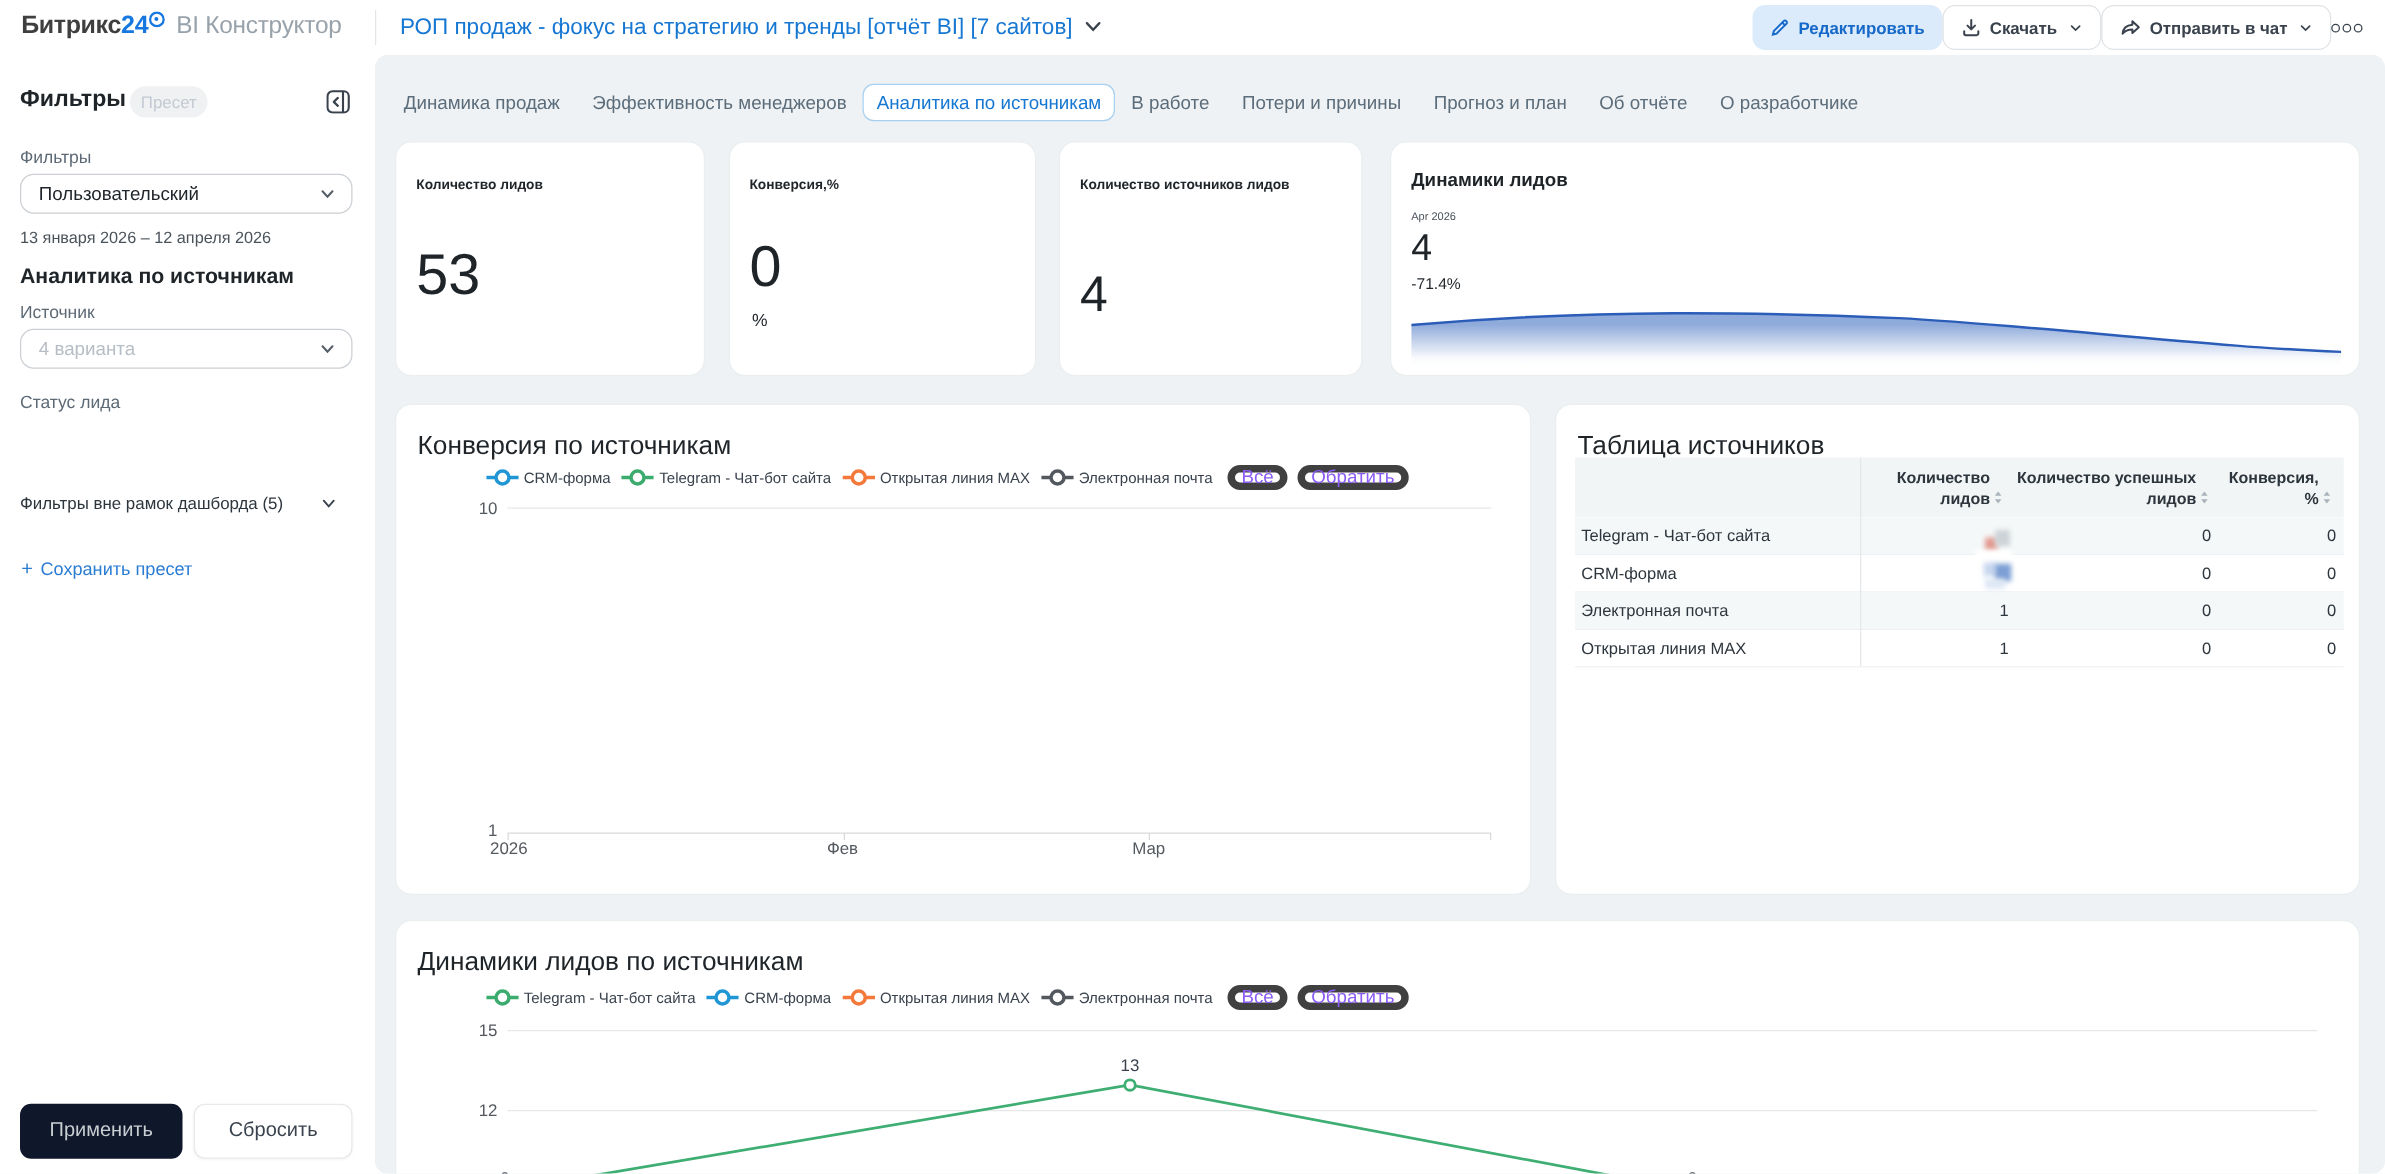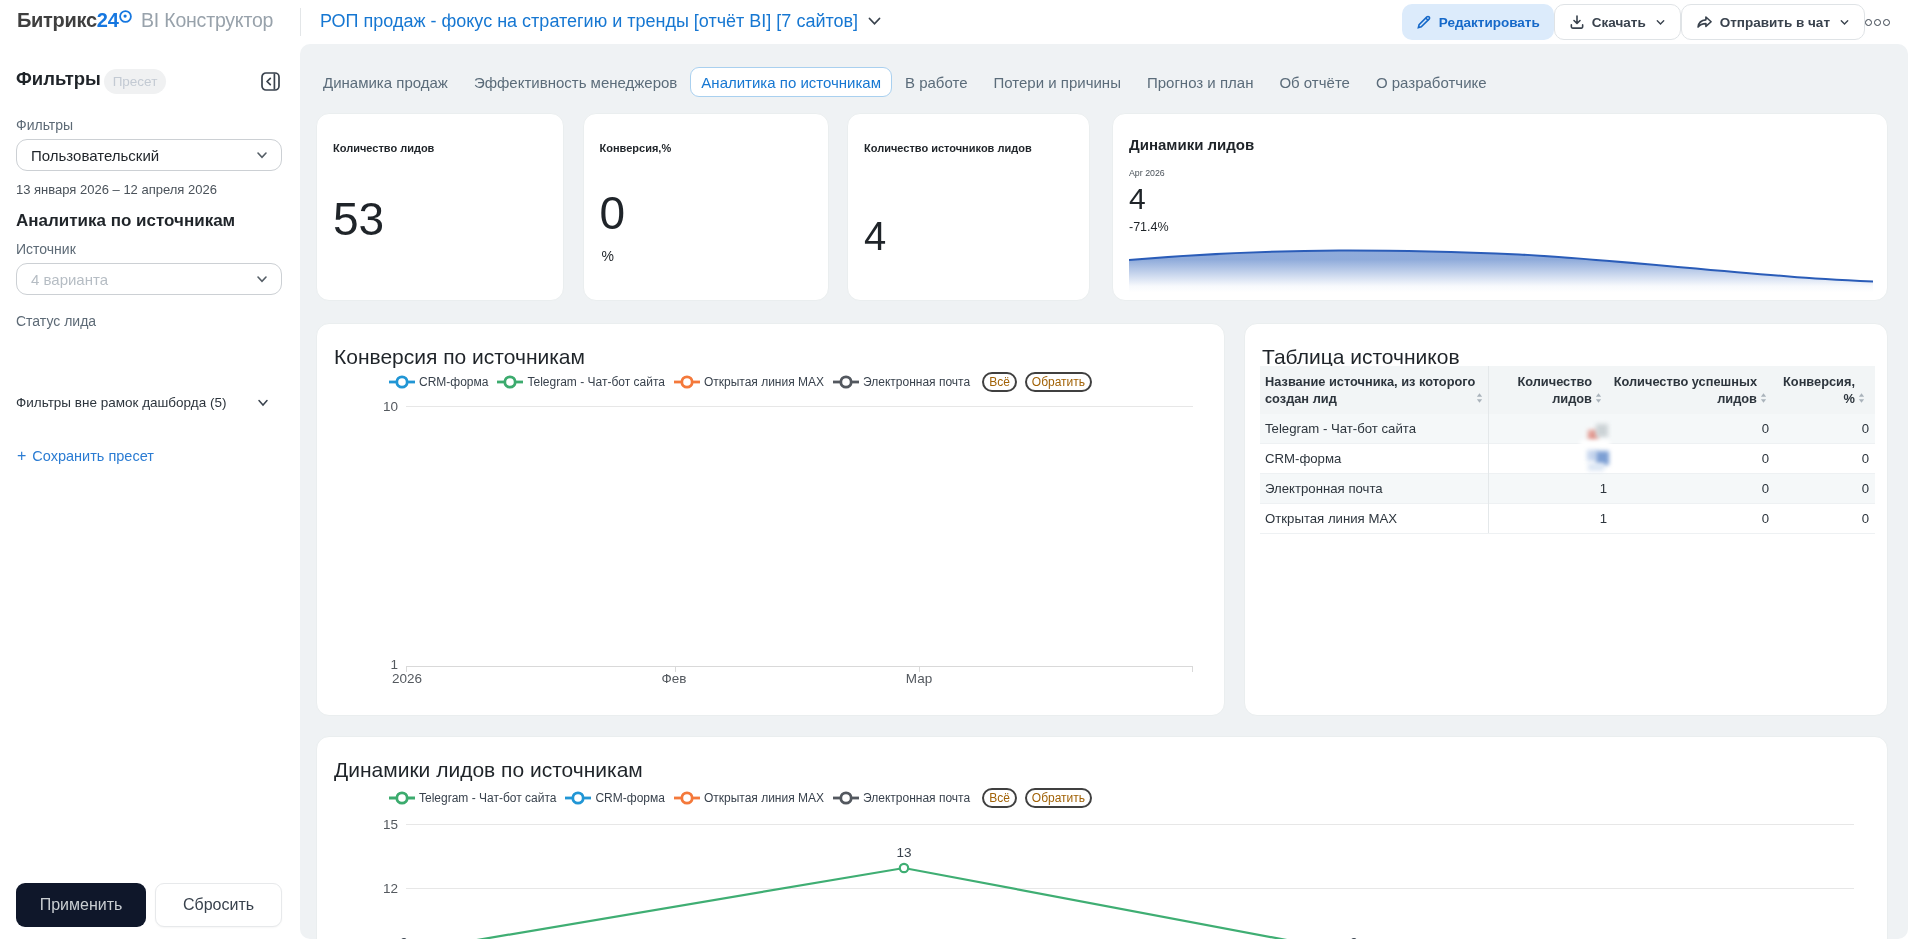--- a/index.html
+++ b/index.html
@@ -59,21 +59,21 @@
 .kpi4 .mon { position:absolute; left:16px; top:54px; font-size:8.8px; color:#4a525a; }
 .kpi4 .v4 { position:absolute; left:16px; top:68px; font-size:30px; color:#1f2429; }
 .kpi4 .pct { position:absolute; left:16px; top:106px; font-size:12.5px; color:#1f2429; }
 .kpi4 svg { position:absolute; left:15px; bottom:0; }
 .midrow { margin-top:22px; display:flex; gap:19px; height:393px; }
 .chartcard { width:909px; position:relative; flex:none; }
 .cc-title { position:absolute; left:17px; top:21px; font-size:21px; font-weight:400; color:#1f2429; }
 .legend { position:absolute; display:flex; align-items:center; font-size:12px; color:#39424d; white-space:nowrap; }
 .litem { display:flex; align-items:center; margin-right:9px; }
 .litem svg { margin-right:4px; }
-.pill { height:20px; border:2px solid #404040; border-radius:10px; padding:0 5px; display:flex; align-items:center; font-size:12px; color:#a16207; background:#fff; margin-left:8px; }
+.pill { height:20px; border:6px solid #404040; border-radius:10px; padding:0 5px; display:flex; align-items:center; font-size:15px; color:#8b5cf6; background:#fff; margin-left:8px; }
 .pill.first { margin-left:12px; }
 .tablecard { flex:1; position:relative; }
 .thead { position:absolute; left:15px; top:42px; width:615px; height:48px; background:#f2f5f6; font-size:12.8px; font-weight:700; color:#2d353d; line-height:17px; }
 .th { position:absolute; top:0; height:48px; display:flex; align-items:center; }
 .th .sort { margin-left:3px; }
 .th span { white-space:nowrap; }
 .vsep { position:absolute; left:243px; top:42px; width:1px; height:167px; background:#e4e8ea; }
 .trow { position:absolute; left:15px; width:615px; height:30px; font-size:13.2px; color:#2d353d; border-bottom:1px solid #eef1f3; }
 .trow.odd { background:#f5f8f9; }
 .trow .c1 { position:absolute; left:5px; top:7px; }
@@ -226,27 +226,20 @@
         <text x="81" y="87" font-size="13.5" fill="#54595f" text-anchor="end">10</text>
         <text x="81" y="345" font-size="13.5" fill="#54595f" text-anchor="end">1</text>
         <text x="75" y="359" font-size="13.5" fill="#54595f">2026</text>
         <text x="357" y="359" font-size="13.5" fill="#54595f" text-anchor="middle">Фев</text>
         <text x="602" y="359" font-size="13.5" fill="#54595f" text-anchor="middle">Мар</text>
       </svg>
     </div>
     <div class="card tablecard">
       <div class="cc-title">Таблица источников</div>
       <div class="thead">
-        <div class="th" style="left:5px;width:222px;">
-              <span>Название источника, из которого<br>создан лид</span>
-              <svg class="sort" style="margin-left:auto;margin-right:4px;margin-top:16px;" width="7" height="12" viewBox="0 0 8 13">
-                <path d="M4 1 L7 5 H1 Z" fill="#aab3bb"></path>
-                <path d="M4 12 L1 8 H7 Z" fill="#aab3bb"></path>
-              </svg>
-            </div>
         <div class="th" style="left:250px;width:92px;justify-content:flex-end;text-align:right;">
               <span>Количество<br>лидов</span>
               <svg class="sort" style="margin-top:16px;" width="7" height="12" viewBox="0 0 8 13">
                 <path d="M4 1 L7 5 H1 Z" fill="#aab3bb"></path>
                 <path d="M4 12 L1 8 H7 Z" fill="#aab3bb"></path>
               </svg>
             </div>
         <div class="th" style="left:350px;width:157px;justify-content:flex-end;text-align:right;">
               <span>Количество успешных<br>лидов</span>
               <svg class="sort" style="margin-top:16px;" width="7" height="12" viewBox="0 0 8 13">

